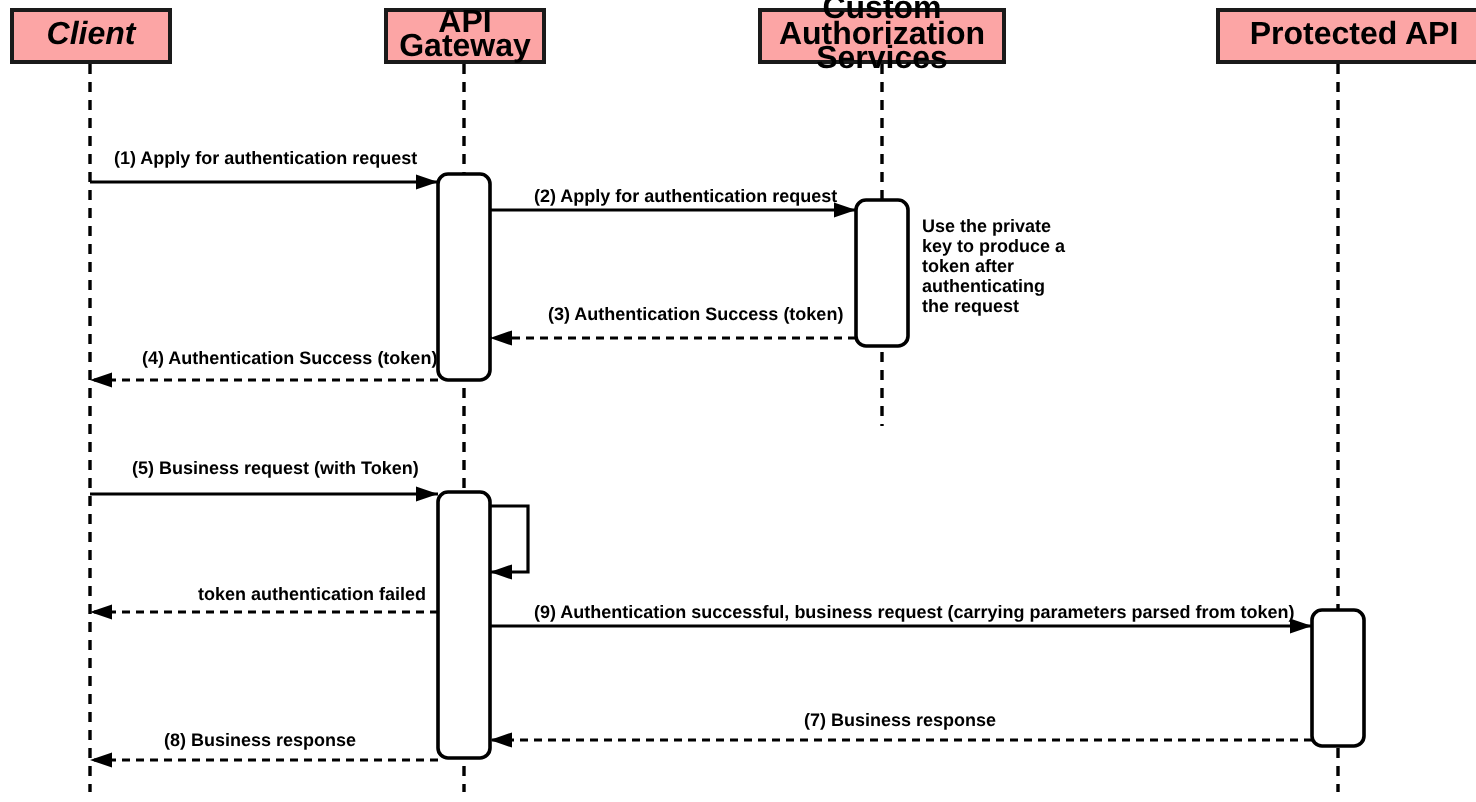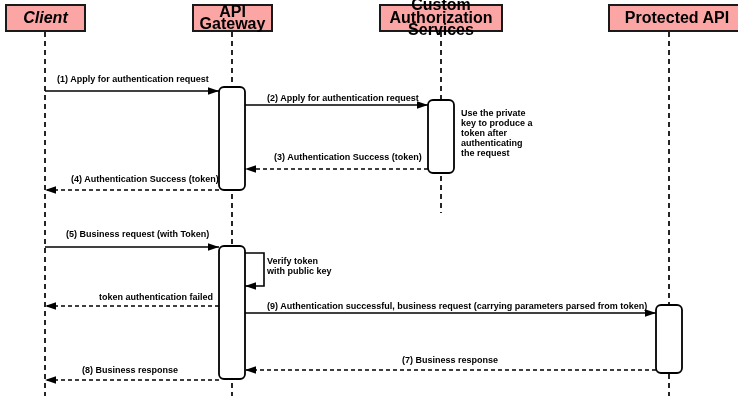--- a/index.html
+++ b/index.html
@@ -65,22 +65,20 @@
   <div class="participant p-gateway">API Gateway</div>
   <div class="participant p-cas">Custom Authorization
 Services</div>
   <div class="participant p-papi">Protected API</div>
 
   <div class="lbl lbl-m1">(1) Apply for authentication request</div>
   <div class="lbl lbl-m2">(2) Apply for authentication request</div>
   <div class="lbl lbl-m3">(3) Authentication Success (token)</div>
   <div class="lbl lbl-m4">(4) Authentication Success (token)</div>
   <div class="lbl lbl-m5">(5) Business request (with Token)</div>
-  <div class="lbl lbl-loop multiline">Verify token
-with public key</div>
   <div class="lbl lbl-failed">token authentication failed</div>
   <div class="lbl lbl-m6">(9) Authentication successful, business request (carrying parameters parsed from token)</div>
   <div class="lbl lbl-m7">(7) Business response</div>
   <div class="lbl lbl-m8">(8) Business response</div>
 
   <div class="lbl lbl-note multiline">Use the private
 key to produce a
 token after
 authenticating
 the request</div>

